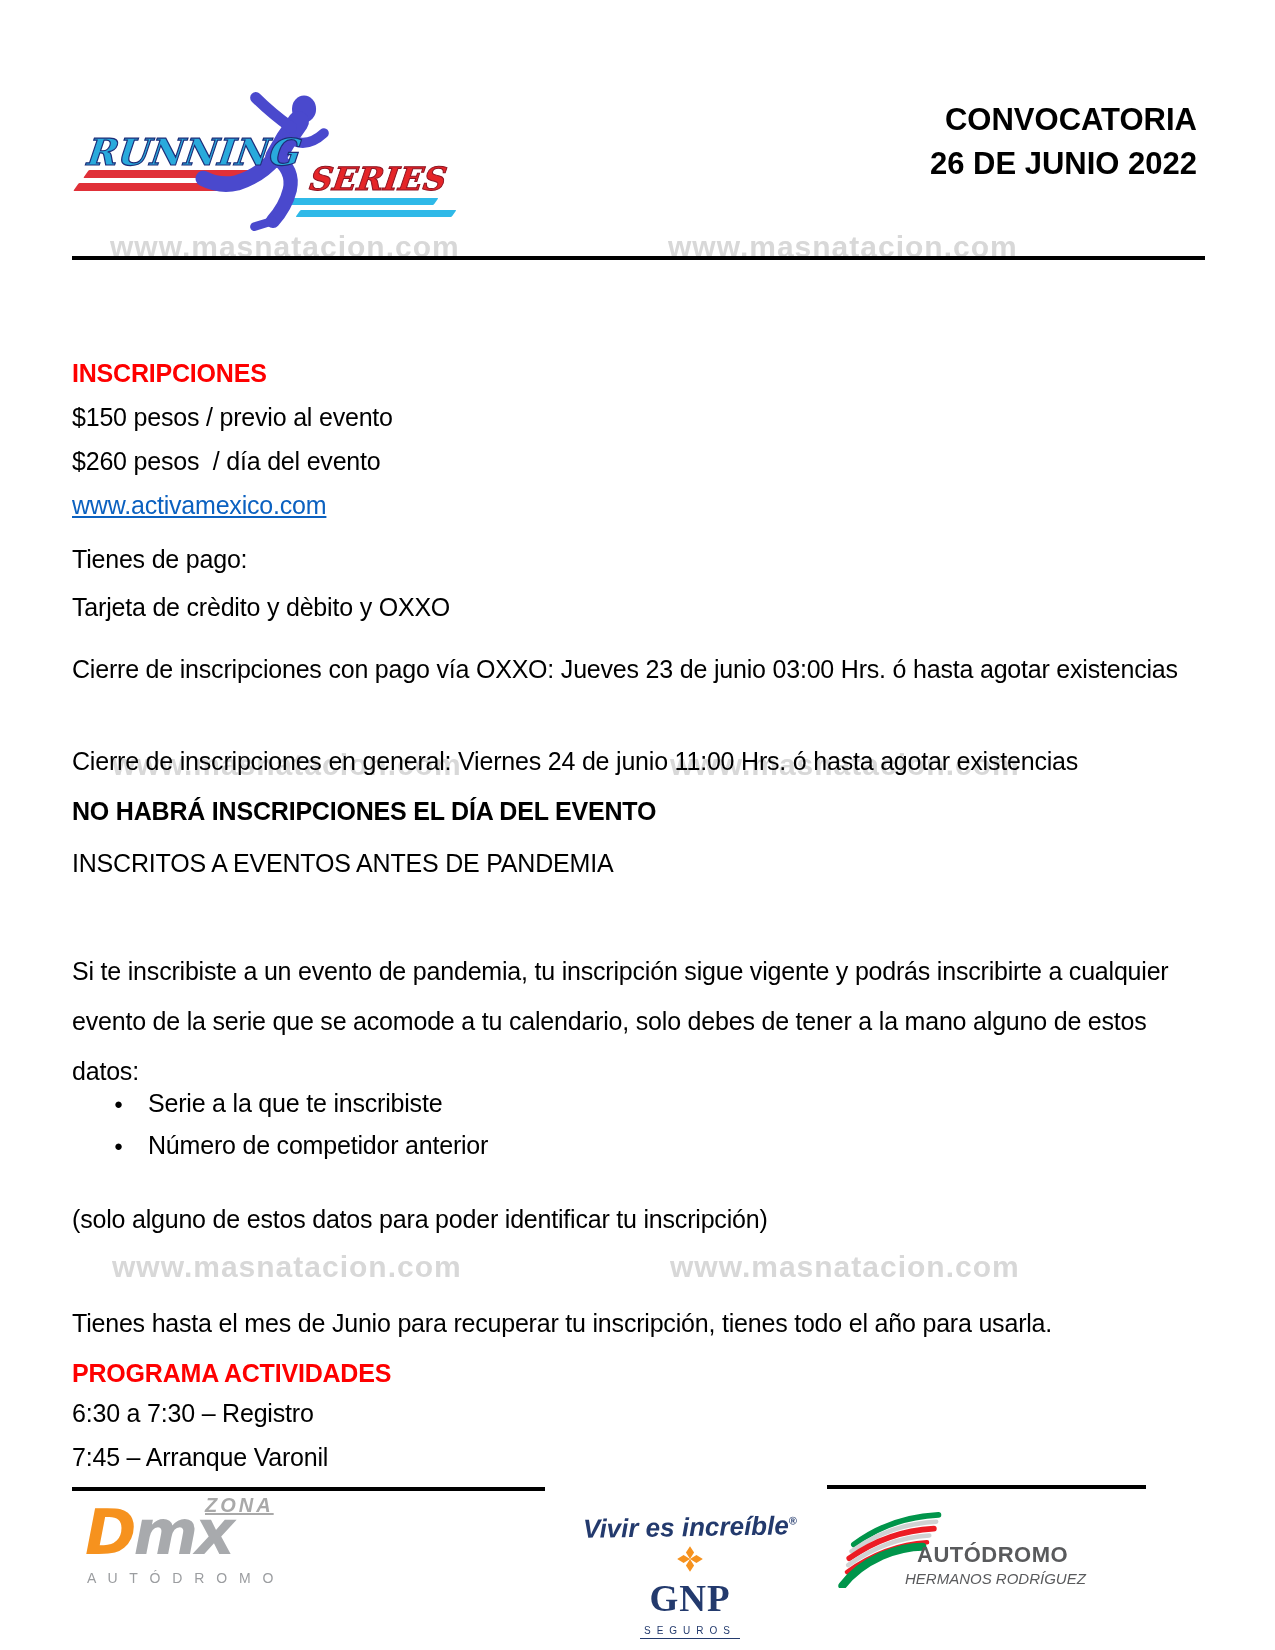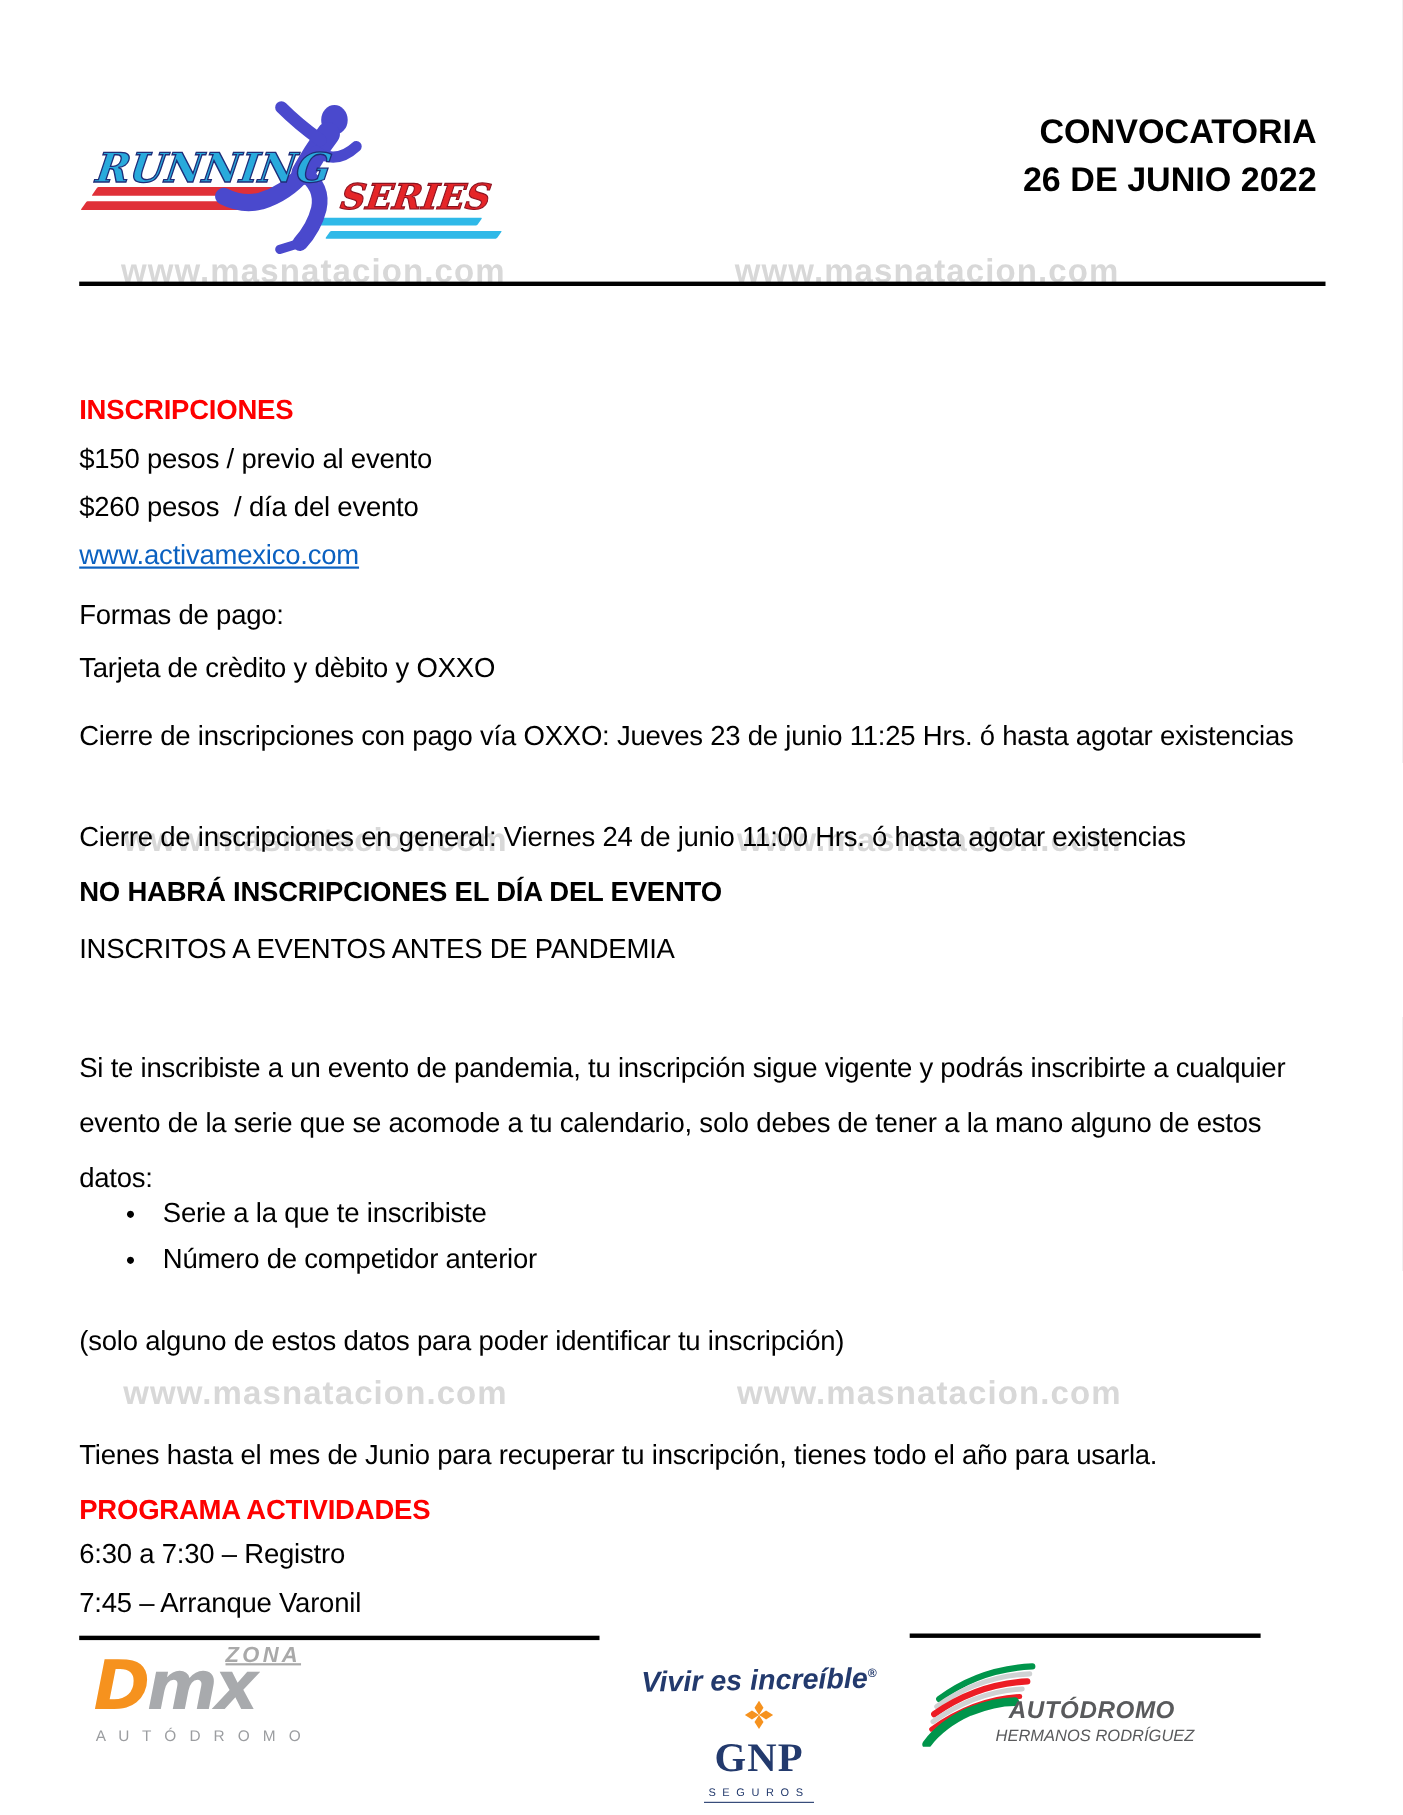--- a/index.html
+++ b/index.html
@@ -89,21 +89,21 @@
     font-size:37px; color:#233a6d; letter-spacing:1px;
   }
   .gnp-sub {
     display:inline-block; margin-top:1px; font-size:10px; letter-spacing:6px;
     color:#233a6d; border-bottom:1px solid #233a6d; padding:0 4px 2px;
   }
 
   .ahr-block { left:835px; top:1492px; width:280px; height:100px; z-index:2; }
   .ahr-swoosh { position:absolute; left:0; top:16px; }
   .ahr-name {
-    position:absolute; left:82px; top:50px; font-weight:bold; font-style:italic;
+    position:absolute; left:82px; top:50px; font-weight:bold; 
     font-size:22px; color:#595a5c; letter-spacing:0.5px;
   }
   .ahr-sub {
     position:absolute; left:70px; top:78px; font-style:italic; font-size:15px; color:#595a5c;
   }
 </style>
 </head>
 <body>
 
 <div class="page">
@@ -139,24 +139,24 @@
     <div>CONVOCATORIA</div>
     <div>26 DE JUNIO 2022</div>
   </div>
   <div class="abs header-rule"></div>
 
   <div class="par red-head" style="top:356px;">INSCRIPCIONES</div>
   <div class="par" style="top:400px;">$150 pesos / previo al evento</div>
   <div class="par" style="top:444px;">$260 pesos  / día del evento</div>
   <a class="par doc-link" style="top:488px; width:auto;" href="#">www.activamexico.com</a>
 
-  <div class="par" style="top:542px;">Formas de pago:</div>
+  <div class="par" style="top:542px;">Tienes de pago:</div>
   <div class="par" style="top:590px;">Tarjeta de crèdito y dèbito y OXXO</div>
 
-  <div class="par multi" style="top:644px;">Cierre de inscripciones con pago vía OXXO: Jueves 23 de junio 11:25 Hrs. ó hasta agotar existencias</div>
+  <div class="par multi" style="top:644px;">Cierre de inscripciones con pago vía OXXO: Jueves 23 de junio 03:00 Hrs. ó hasta agotar existencias</div>
   <div class="par" style="top:744px;">Cierre de inscripciones en general: Viernes 24 de junio 11:00 Hrs. ó hasta agotar existencias</div>
 
   <div class="par bold" style="top:794px;">NO HABRÁ INSCRIPCIONES EL DÍA DEL EVENTO</div>
   <div class="par" style="top:846px;">INSCRITOS A EVENTOS ANTES DE PANDEMIA</div>
 
   <div class="par multi" style="top:946px;">Si te inscribiste a un evento de pandemia, tu inscripción sigue vigente y podrás inscribirte a cualquier evento de la serie que se acomode a tu calendario, solo debes de tener a la mano alguno de estos datos:</div>
 
   <ul class="doc-bullets">
     <li>Serie a la que te inscribiste</li>
     <li>Número de competidor anterior</li>

